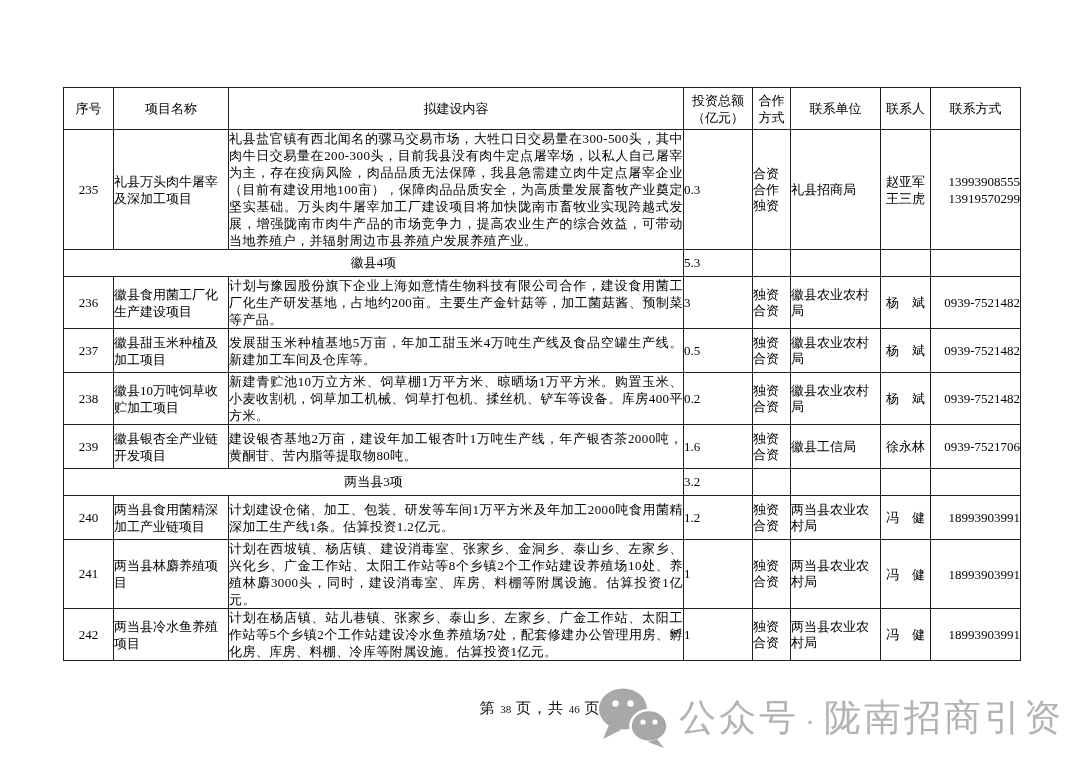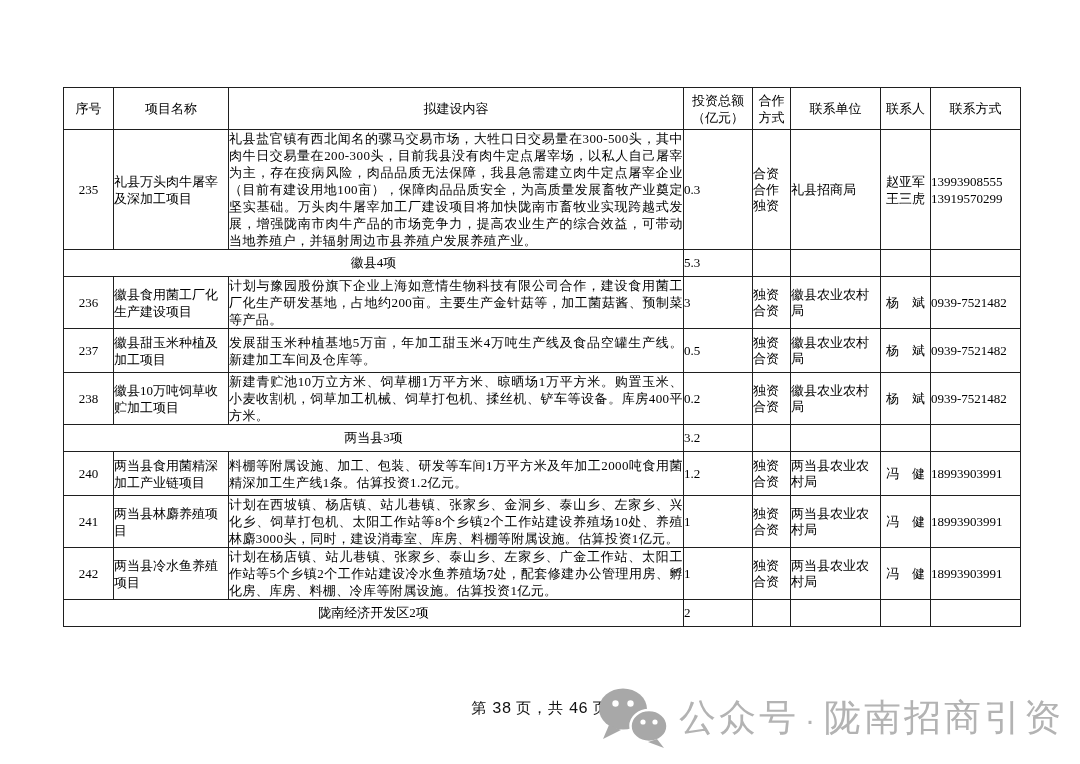--- a/index.html
+++ b/index.html
@@ -35,30 +35,30 @@
   td.c-index{text-align:center;}
   td.c-name{text-align:left;padding:2px 1px 2px 2px;line-height:17px;font-size:12.5px;}
   td.c-content{
     text-align:justify;text-justify:inter-ideograph;
     padding:3px 5px;line-height:17px;letter-spacing:0.4px;
   }
   td.c-investment{text-align:left;}
   td.c-coop{white-space:pre-line;line-height:16px;}
   td.c-unit{line-height:16px;padding:0 3px;}
   td.c-person{text-align:center;white-space:pre-line;line-height:17px;}
-  td.c-phone{text-align:left;white-space:pre-line;line-height:17px;}
+  td.c-phone{text-align:right;white-space:pre-line;line-height:17px;}
   td.c-group{text-align:center;padding:0 4px;}
 
   .footer{
     position:absolute;left:0;top:699px;width:1080px;
     text-align:center;font-size:15px;letter-spacing:1px;color:#111;
   }
   .footer .num{
-    font-family:Liberation Mono, monospace;
-    font-size:16px;letter-spacing:0;
+    font-family:Liberation Serif, serif;
+    font-size:11px;letter-spacing:0;
   }
 
   .watermark{
     position:absolute;right:16px;top:686px;height:64px;
     display:flex;align-items:center;gap:8px;
     color:#b3b3b3;
   }
   .watermark .wm-text{
     font-family:"Liberation Sans","DejaVu Sans",sans-serif;
     font-size:37px;letter-spacing:3px;white-space:nowrap;
@@ -146,68 +146,71 @@
           <td class="c-index">238</td>
           <td class="c-name">徽县10万吨饲草收贮加工项目</td>
           <td class="c-content">新建青贮池10万立方米、饲草棚1万平方米、晾晒场1万平方米。购置玉米、小麦收割机，饲草加工机械、饲草打包机、揉丝机、铲车等设备。库房400平方米。</td>
           <td class="c-investment">0.2</td>
           <td class="c-coop">独资
 合资</td>
           <td class="c-unit">徽县农业农村局</td>
           <td class="c-person">杨　斌</td>
           <td class="c-phone">0939-7521482</td>
         </tr>
+        <tr class="row-project">
+          <td class="c-index">239</td>
+          <td class="c-name">徽县银杏全产业链开发项目</td>
+          <td class="c-content">建设银杏基地2万亩，建设年加工银杏叶1万吨生产线，年产银杏茶2000吨，黄酮苷、苦内脂等提取物80吨。</td>
+          <td class="c-investment">1.6</td>
+          <td class="c-coop">独资
+合资</td>
+          <td class="c-unit">徽县工信局</td>
+          <td class="c-person">徐永林</td>
+          <td class="c-phone">0939-7521706</td>
+        </tr>
         <tr class="row-group">
           <td colspan="3" class="c-group">两当县3项</td>
           <td class="c-investment">3.2</td>
           <td class="c-coop"></td>
           <td class="c-unit"></td>
           <td class="c-person"></td>
           <td class="c-phone"></td>
         </tr>
         <tr class="row-project">
           <td class="c-index">240</td>
           <td class="c-name">两当县食用菌精深加工产业链项目</td>
-          <td class="c-content">料棚等附属设施、加工、包装、研发等车间1万平方米及年加工2000吨食用菌精深加工生产线1条。估算投资1.2亿元。</td>
+          <td class="c-content">计划建设仓储、加工、包装、研发等车间1万平方米及年加工2000吨食用菌精深加工生产线1条。估算投资1.2亿元。</td>
           <td class="c-investment">1.2</td>
           <td class="c-coop">独资
 合资</td>
           <td class="c-unit">两当县农业农村局</td>
           <td class="c-person">冯　健</td>
           <td class="c-phone">18993903991</td>
         </tr>
         <tr class="row-project">
           <td class="c-index">241</td>
           <td class="c-name">两当县林麝养殖项目</td>
-          <td class="c-content">计划在西坡镇、杨店镇、站儿巷镇、张家乡、金洞乡、泰山乡、左家乡、兴化乡、饲草打包机、太阳工作站等8个乡镇2个工作站建设养殖场10处、养殖林麝3000头，同时，建设消毒室、库房、料棚等附属设施。估算投资1亿元。</td>
+          <td class="c-content">计划在西坡镇、杨店镇、建设消毒室、张家乡、金洞乡、泰山乡、左家乡、兴化乡、广金工作站、太阳工作站等8个乡镇2个工作站建设养殖场10处、养殖林麝3000头，同时，建设消毒室、库房、料棚等附属设施。估算投资1亿元。</td>
           <td class="c-investment">1</td>
           <td class="c-coop">独资
 合资</td>
           <td class="c-unit">两当县农业农村局</td>
           <td class="c-person">冯　健</td>
           <td class="c-phone">18993903991</td>
         </tr>
         <tr class="row-project">
           <td class="c-index">242</td>
           <td class="c-name">两当县冷水鱼养殖项目</td>
           <td class="c-content">计划在杨店镇、站儿巷镇、张家乡、泰山乡、左家乡、广金工作站、太阳工作站等5个乡镇2个工作站建设冷水鱼养殖场7处，配套修建办公管理用房、孵化房、库房、料棚、冷库等附属设施。估算投资1亿元。</td>
           <td class="c-investment">1</td>
           <td class="c-coop">独资
 合资</td>
           <td class="c-unit">两当县农业农村局</td>
           <td class="c-person">冯　健</td>
           <td class="c-phone">18993903991</td>
-        </tr>
-        <tr class="row-group">
-          <td colspan="3" class="c-group">陇南经济开发区2项</td>
-          <td class="c-investment">2</td>
-          <td class="c-coop"></td>
-          <td class="c-unit"></td>
-          <td class="c-person"></td>
-          <td class="c-phone"></td>
         </tr>
       </tbody>
   </table>
 
   <div class="footer"><span>第</span> <span class="num">38</span> <span>页，共</span> <span class="num">46</span> <span>页</span></div>
 
   <div class="watermark">
     <svg class="wechat-svg" width="74" height="64" viewBox="0 0 74 64">
       <g fill="#a8a8a8">
         <ellipse cx="26" cy="23" rx="24" ry="20.5"></ellipse>

